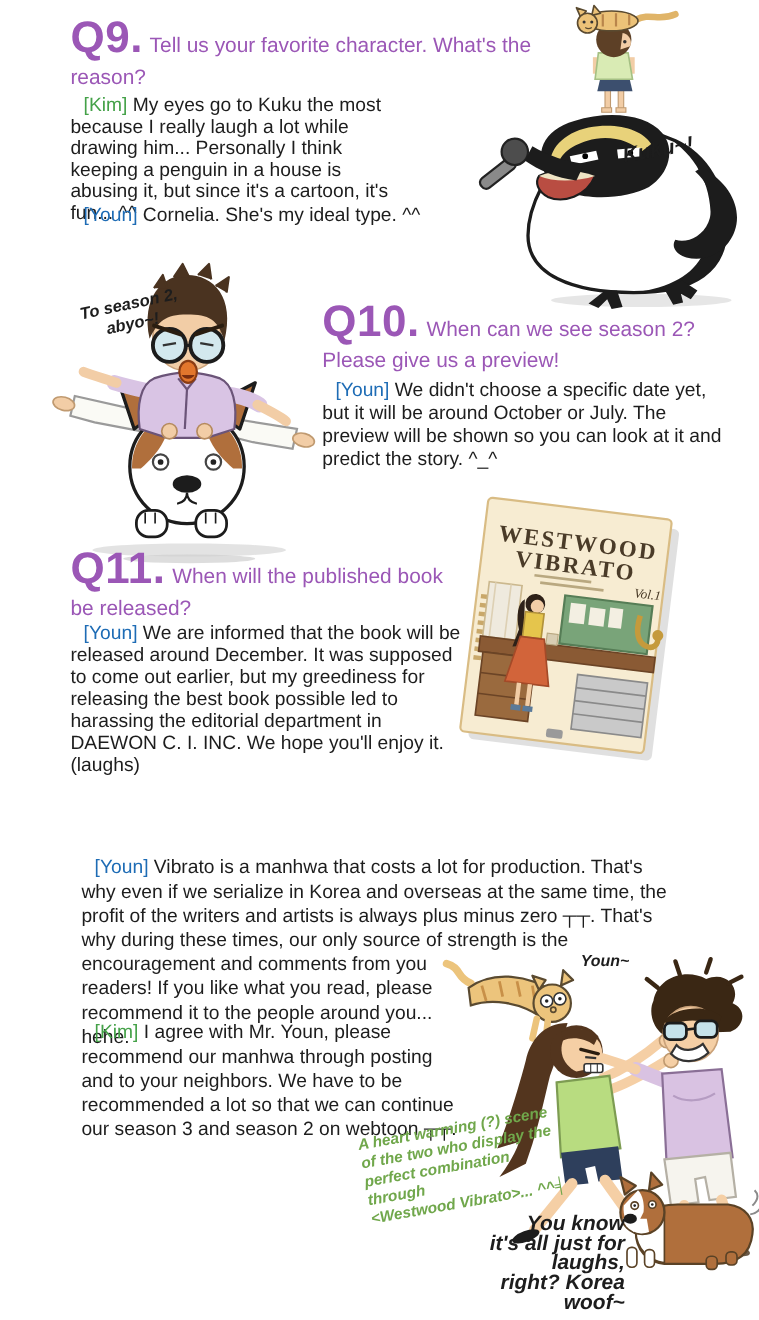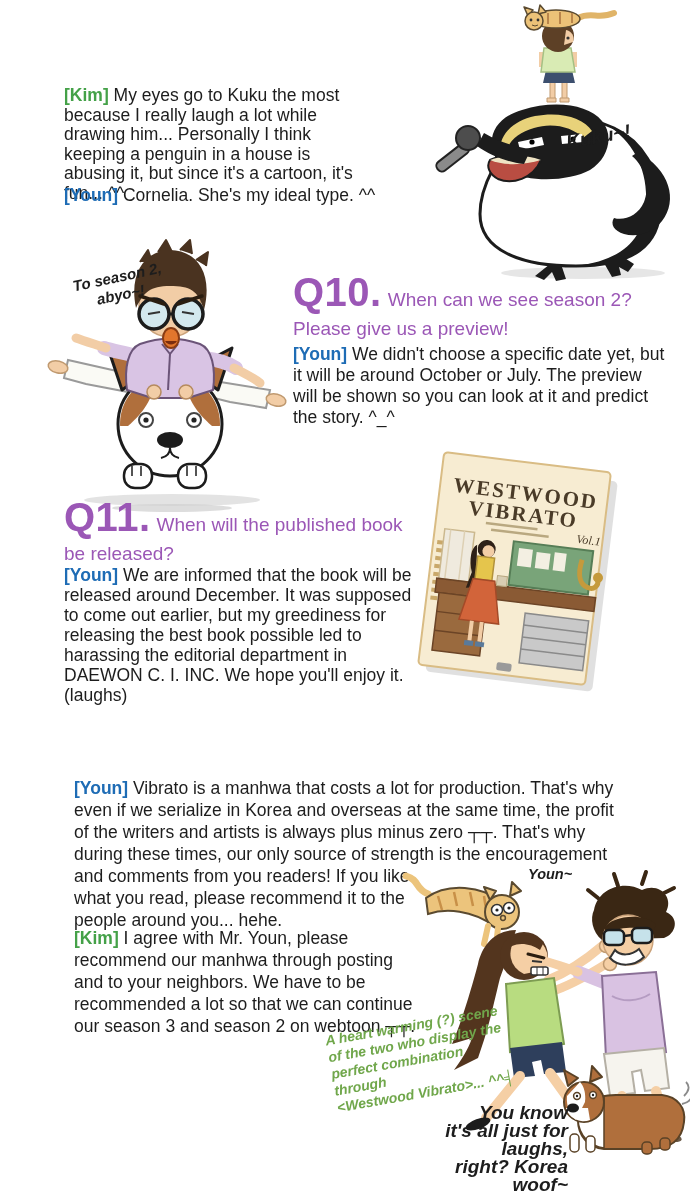--- a/index.html
+++ b/index.html
@@ -5,21 +5,21 @@
   * { margin:0; padding:0; box-sizing:border-box; }
   html,body { background:#fff; }
   #page {
     position:relative; width:690px; height:1200px; background:#fff;
     overflow:hidden; font-family:"Liberation Sans",sans-serif; color:#1f1f1f;
   }
   .qhead { position:absolute; color:#9b57b6; line-height:28px; }
   .qnum  { font-size:40px; font-weight:bold; letter-spacing:0.5px; }
   .qtitle{ font-size:19px; margin-left:6px; }
   .para  { position:absolute; font-size:17.5px; color:#1d1d1d; }
-  .speaker { font-weight:bold; }
+  .speaker { font-weight:normal;margin-left:12px; }
   .kim  { color:#44a148; }
   .youn { color:#1e6cb5; }
   .illo { position:absolute; }
   .caption { position:absolute; color:#1d1d1d; }
   .hand { font-style:italic; font-weight:bold; }
   .fsp-a { float:right; width:1px;  height:92px; }
   .fsp-b { float:right; clear:right; width:205px; height:160px; }
   .green-cap { color:#70a74b; font-weight:bold; font-style:italic;
                font-size:14px; line-height:17px; }
   .woof-cap { font-weight:bold; font-style:italic; font-size:19px;
@@ -76,20 +76,23 @@
       <path d="M120 11 l 0 11 M132 10 l 0 12 M144 11 l 0 10" stroke="#b9854b" stroke-width="2"></path>
       <path d="M100 14 l -4 -9 l 9 3 Z M110 12 l 2 -9 l 6 7 Z" fill="#ecc278" stroke="#5a4a30" stroke-width="1.5" stroke-linejoin="round"></path>
       <circle cx="106" cy="19" r="9" fill="#ecc278" stroke="#5a4a30" stroke-width="1.5"></circle>
       <circle cx="103" cy="18" r="1.4" fill="#333"></circle>
       <circle cx="110" cy="18" r="1.4" fill="#333"></circle>
       <path d="M104 23 q 3 2 6 0" stroke="#5a4a30" stroke-width="1" fill="none"></path>
     </svg>
   </div>
   <div class="caption hand" style="left:566px;top:126px;transform:rotate(-10deg);font-size:19px">Kuku~!</div>
 
+  <div class="qhead" style="left:64px;top:20px;width:425px">
+    <span class="qnum">Q9.</span><span class="qtitle">Tell us your favorite character. What's the reason?</span>
+  </div>
   <p class="para" style="left:64px;top:86px;width:300px;line-height:19.5px">
     <span class="speaker kim">[Kim]</span>
     <span>My eyes go to Kuku the most because I really laugh a lot while drawing him... Personally I think keeping a penguin in a house is abusing it, but since it's a cartoon, it's fun... ^^</span>
   </p>
   <p class="para" style="left:64px;top:186px;width:390px;line-height:19.5px">
     <span class="speaker youn">[Youn]</span>
     <span>Cornelia. She's my ideal type. ^^</span>
   </p>
 
   <div class="illo" style="left:22px;top:228px;width:285px;height:288px">

